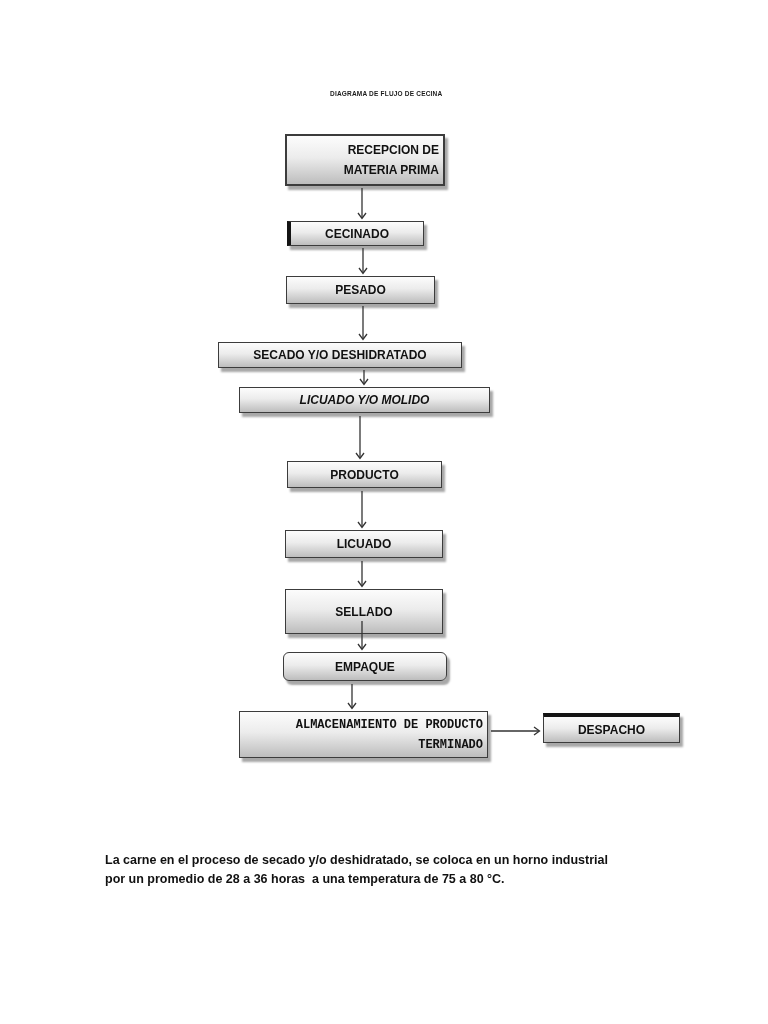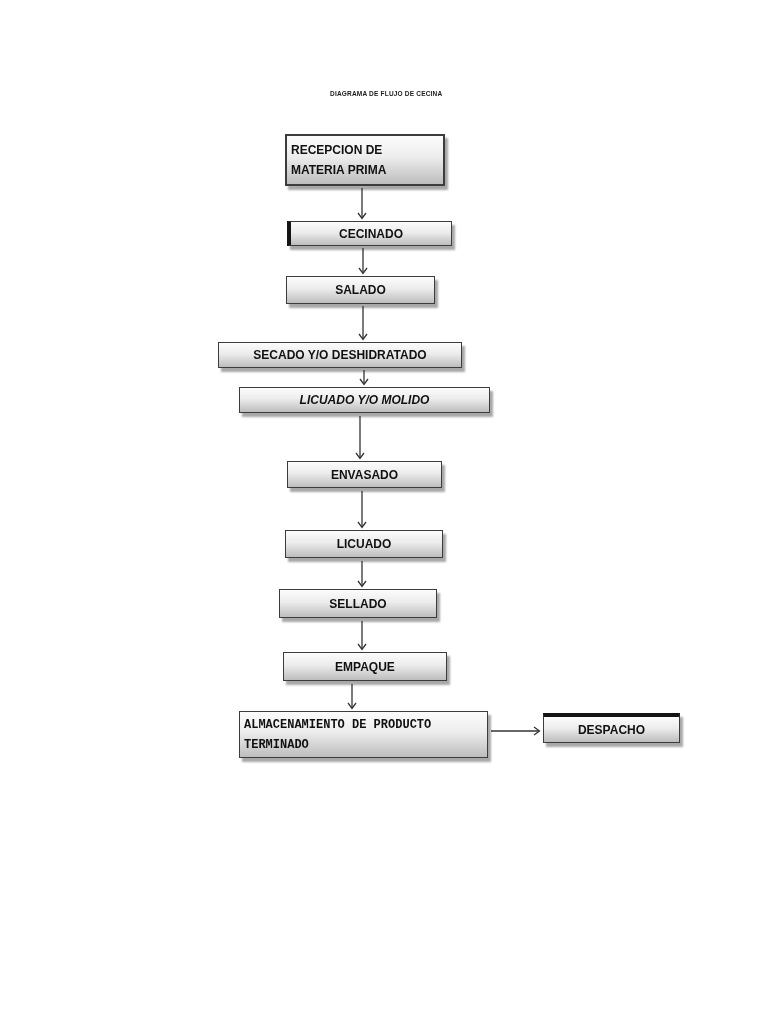--- a/index.html
+++ b/index.html
@@ -26,21 +26,21 @@
     color: #1a1a1a;
     text-align: center;
     white-space: nowrap;
   }
   .node {
     position: absolute;
     box-sizing: border-box;
     display: flex;
     align-items: center;
     justify-content: center;
-    text-align: left;
+    text-align: right;
     font-size: 12px;
     font-weight: bold;
     color: #111111;
     line-height: 20px;
     background: linear-gradient(180deg, #fcfcfc 0%, #ececec 45%, #bdbdbd 100%);
     border: 1.5px solid #3c3c3c;
     box-shadow: 3px 4px 2px #a8a8a8;
     padding: 0 4px;
   }
   .node.thick-left { border-left: 4px solid #141414; }
@@ -67,35 +67,35 @@
 </style>
 </head>
 <body>
 
 <div class="page">
 
   <div class="doc-title">DIAGRAMA DE FLUJO DE CECINA</div>
 
   <div class="node thick-border" style="left:285px; top:134px; width:160px; height:52px;">RECEPCION DE MATERIA PRIMA</div>
 
-  <div class="node thick-left" style="left:287px; top:221px; width:165px; height:25px;">CECINADO</div>
+  <div class="node thick-left" style="left:287px; top:221px; width:137px; height:25px;">CECINADO</div>
 
-  <div class="node" style="left:286px; top:276px; width:149px; height:28px;">SALADO</div>
+  <div class="node" style="left:286px; top:276px; width:149px; height:28px;">PESADO</div>
 
   <div class="node" style="left:218px; top:342px; width:244px; height:26px;">SECADO Y/O DESHIDRATADO</div>
 
   <div class="node" style="left:239px; top:387px; width:251px; height:26px;font-style:italic;">LICUADO Y/O MOLIDO</div>
 
-  <div class="node" style="left:287px; top:461px; width:155px; height:27px;">ENVASADO</div>
+  <div class="node" style="left:287px; top:461px; width:155px; height:27px;">PRODUCTO</div>
 
   <div class="node" style="left:285px; top:530px; width:158px; height:28px;">LICUADO</div>
 
-  <div class="node" style="left:279px; top:589px; width:158px; height:29px;">SELLADO</div>
+  <div class="node" style="left:285px; top:589px; width:158px; height:45px;">SELLADO</div>
 
-  <div class="node" style="left:283px; top:652px; width:164px; height:29px;">EMPAQUE</div>
+  <div class="node" style="left:283px; top:652px; width:164px; height:29px;border-radius:6px;">EMPAQUE</div>
 
   <div class="node" style="left:239px; top:711px; width:249px; height:47px;font-family:Liberation Mono, monospace;">ALMACENAMIENTO DE PRODUCTO TERMINADO</div>
 
   <div class="node thick-top" style="left:543px; top:713px; width:137px; height:30px;">DESPACHO</div>
 
   <svg class="arrows" viewBox="0 0 768 1024">
     <defs>
       <marker id="arrowhead" markerWidth="9" markerHeight="10" refX="6" refY="5" orient="auto" markerUnits="userSpaceOnUse">
         <path d="M1,1 L6.5,5 L1,9" fill="none" stroke="#333333" stroke-width="1.3"></path>
       </marker>
@@ -106,15 +106,16 @@
     <line x1="364" y1="370" x2="364" y2="384" stroke="#333333" stroke-width="1.3" marker-end="url(#arrowhead)"></line>
     <line x1="360" y1="416" x2="360" y2="458" stroke="#333333" stroke-width="1.3" marker-end="url(#arrowhead)"></line>
     <line x1="362" y1="491" x2="362" y2="527" stroke="#333333" stroke-width="1.3" marker-end="url(#arrowhead)"></line>
     <line x1="362" y1="561" x2="362" y2="586" stroke="#333333" stroke-width="1.3" marker-end="url(#arrowhead)"></line>
     <line x1="362" y1="621" x2="362" y2="649" stroke="#333333" stroke-width="1.3" marker-end="url(#arrowhead)"></line>
     <line x1="352" y1="684" x2="352" y2="708" stroke="#333333" stroke-width="1.3" marker-end="url(#arrowhead)"></line>
     <line x1="491" y1="731" x2="539" y2="731" stroke="#333333" stroke-width="1.3" marker-end="url(#arrowhead)"></line>
   </svg>
 
   <div class="notes">
+    <p>La carne en el proceso de secado y/o deshidratado, se coloca en un horno industrial  por un promedio de 28 a 36 horas  a una temperatura de 75 a 80 °C.</p>
   </div>
 
 </div>
 
 </body></html>

